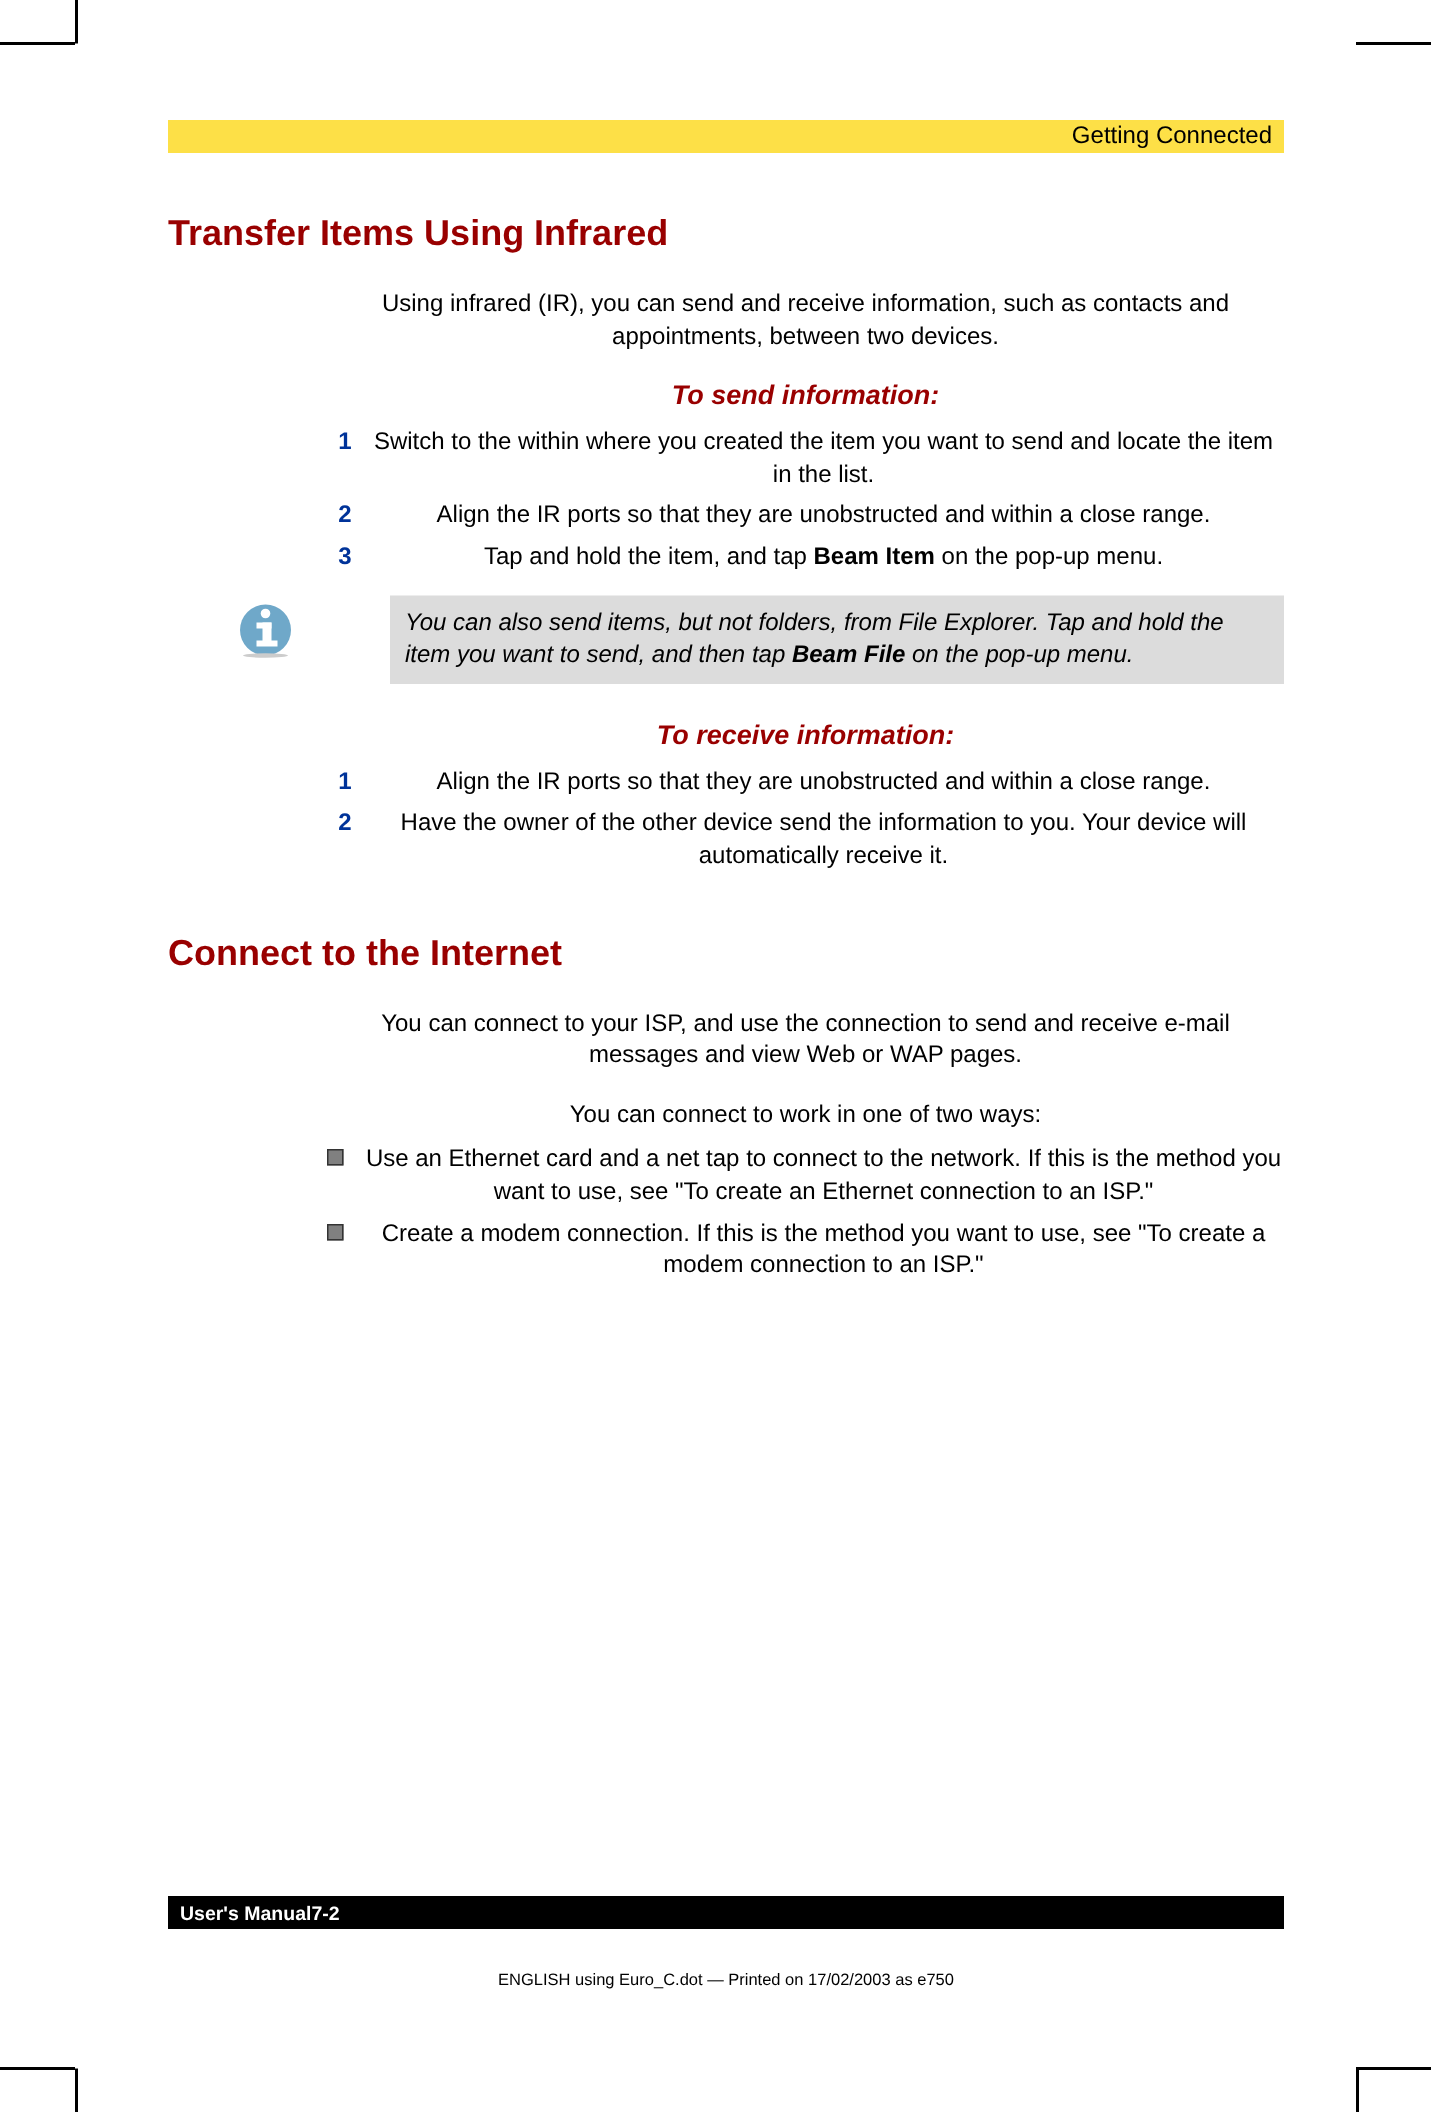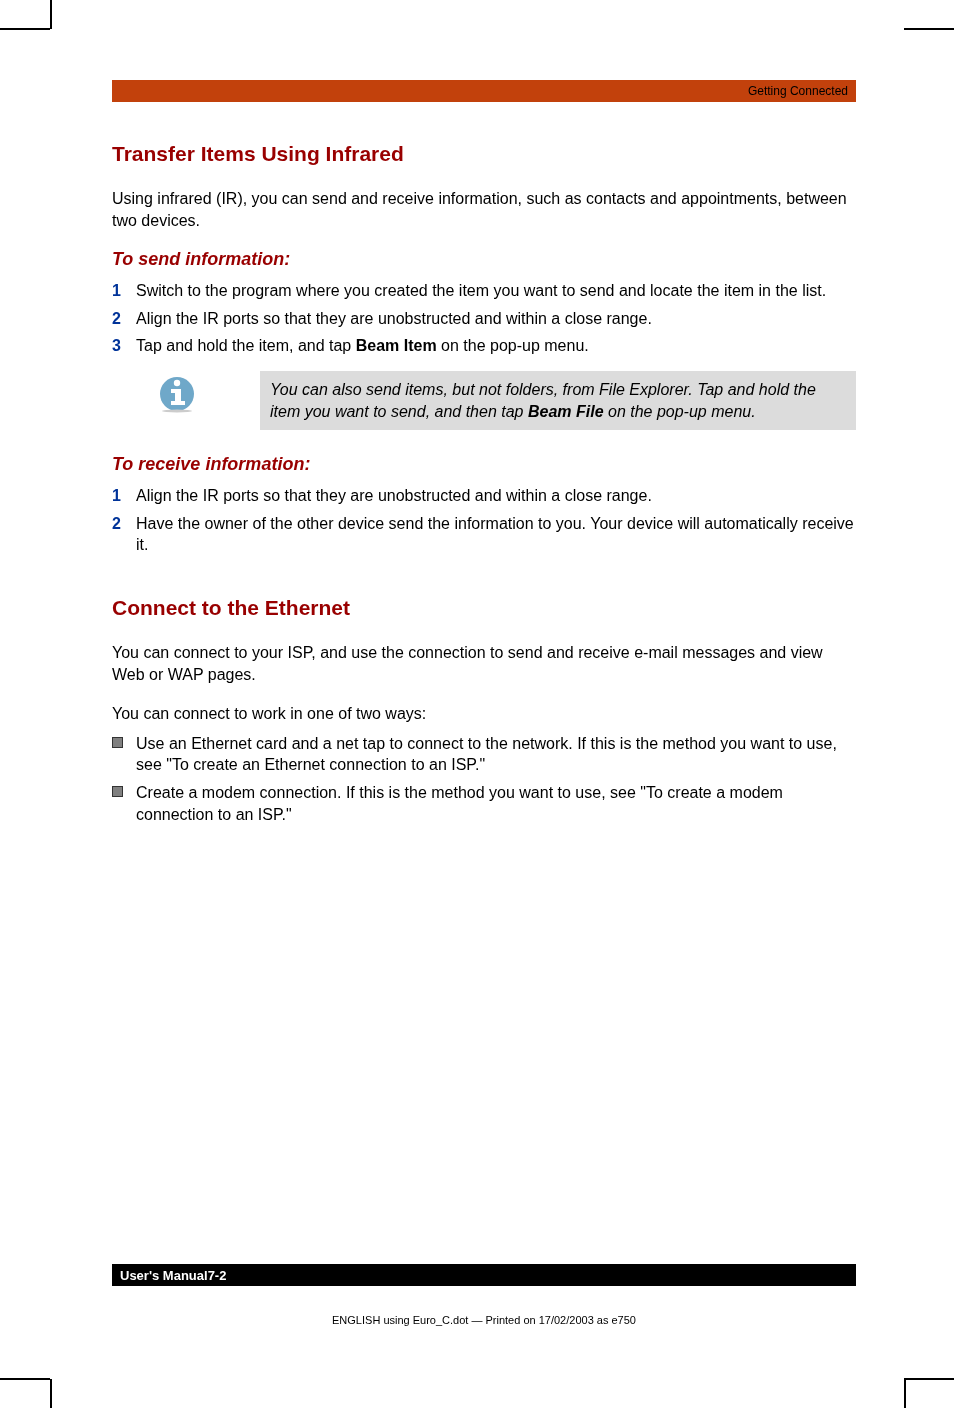--- a/index.html
+++ b/index.html
@@ -21,38 +21,40 @@
   .page {
     position: absolute;
     top: 80px;
     left: 112px;
     right: 98px;
     bottom: 70px;
   }
 
   .header-bar {
     height: 22px;
-    background: #c2410c;
+    background: #fde047;
     display: flex;
     align-items: center;
     justify-content: flex-end;
     padding-right: 8px;
-    font-size: 12px;
+    font-size: 16px;
     color: #000;
   }
 
   h1.section {
     color: #990000;
-    font-size: 21px;
+    font-size: 24px;
     font-weight: bold;
     margin-top: 40px;
     margin-bottom: 22px;
   }
 
   .body-block {
+    margin-left: 106px;
+    text-align: center;
   }
 
   p.intro {
     font-size: 16px;
     line-height: 1.35;
     color: #000;
     margin-bottom: 18px;
   }
 
   h3.subhead {
@@ -166,21 +168,21 @@
 
   <h1 class="section">Transfer Items Using Infrared</h1>
 
   <div class="body-block">
     <p class="intro">Using infrared (IR), you can send and receive information, such as contacts and appointments, between two devices.</p>
 
     <h3 class="subhead">To send information:</h3>
     <ol class="steps">
       <li>
         <span class="num">1</span>
-        <span class="txt">Switch to the program where you created the item you want to send and locate the item in the list.</span>
+        <span class="txt">Switch to the within where you created the item you want to send and locate the item in the list.</span>
       </li>
       <li>
         <span class="num">2</span>
         <span class="txt">Align the IR ports so that they are unobstructed and within a close range.</span>
       </li>
       <li>
         <span class="num">3</span>
         <span class="txt"><span>Tap and hold the item, and tap </span><b>Beam Item</b><span> on the pop-up menu.</span></span>
       </li>
     </ol>
@@ -207,21 +209,21 @@
         <span class="num">1</span>
         <span class="txt">Align the IR ports so that they are unobstructed and within a close range.</span>
       </li>
       <li>
         <span class="num">2</span>
         <span class="txt">Have the owner of the other device send the information to you. Your device will automatically receive it.</span>
       </li>
     </ol>
   </div>
 
-  <h1 class="section">Connect to the Ethernet</h1>
+  <h1 class="section">Connect to the Internet</h1>
 
   <div class="body-block">
     <p class="intro">You can connect to your ISP, and use the connection to send and receive e-mail messages and view Web or WAP pages.</p>
     <p class="intro" style="margin-bottom:8px">You can connect to work in one of two ways:</p>
     <ul class="bullets">
       <li>
         <span class="sq"></span>
         <span class="txt">Use an Ethernet card and a net tap to connect to the network. If this is the method you want to use, see "To create an Ethernet connection to an ISP."</span>
       </li>
       <li>

